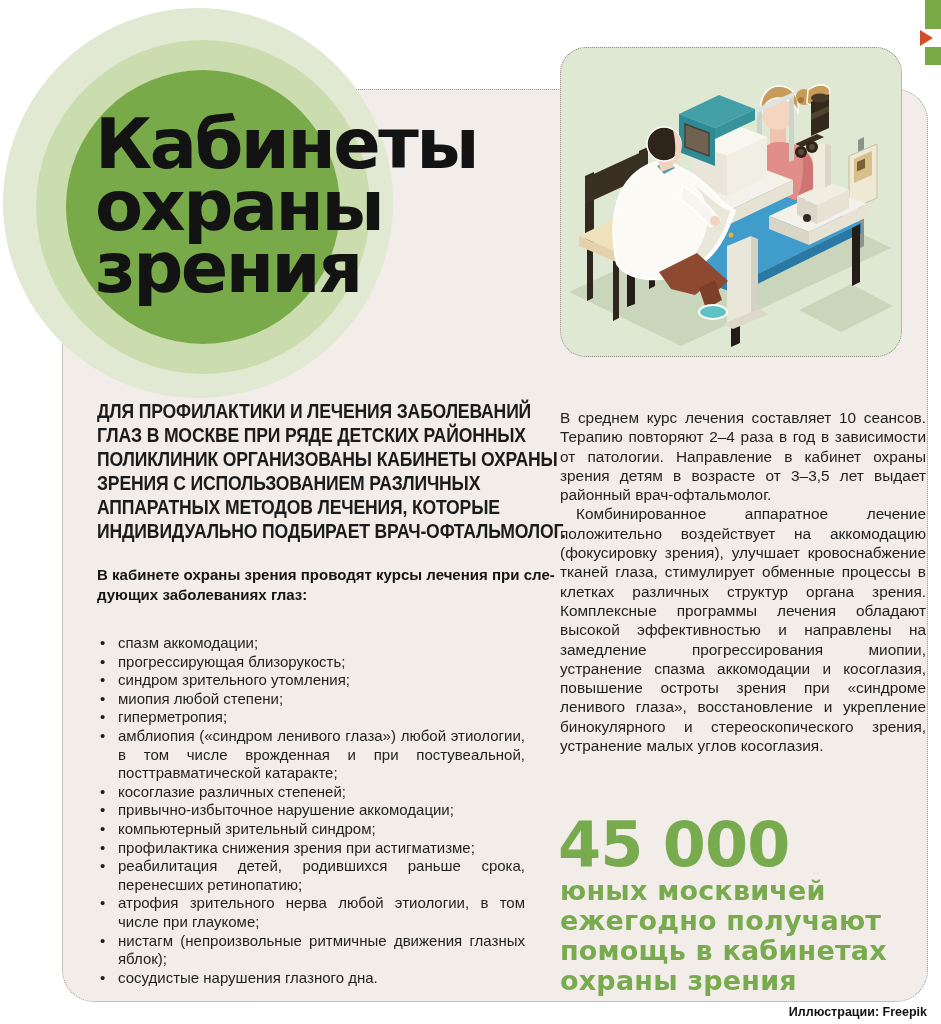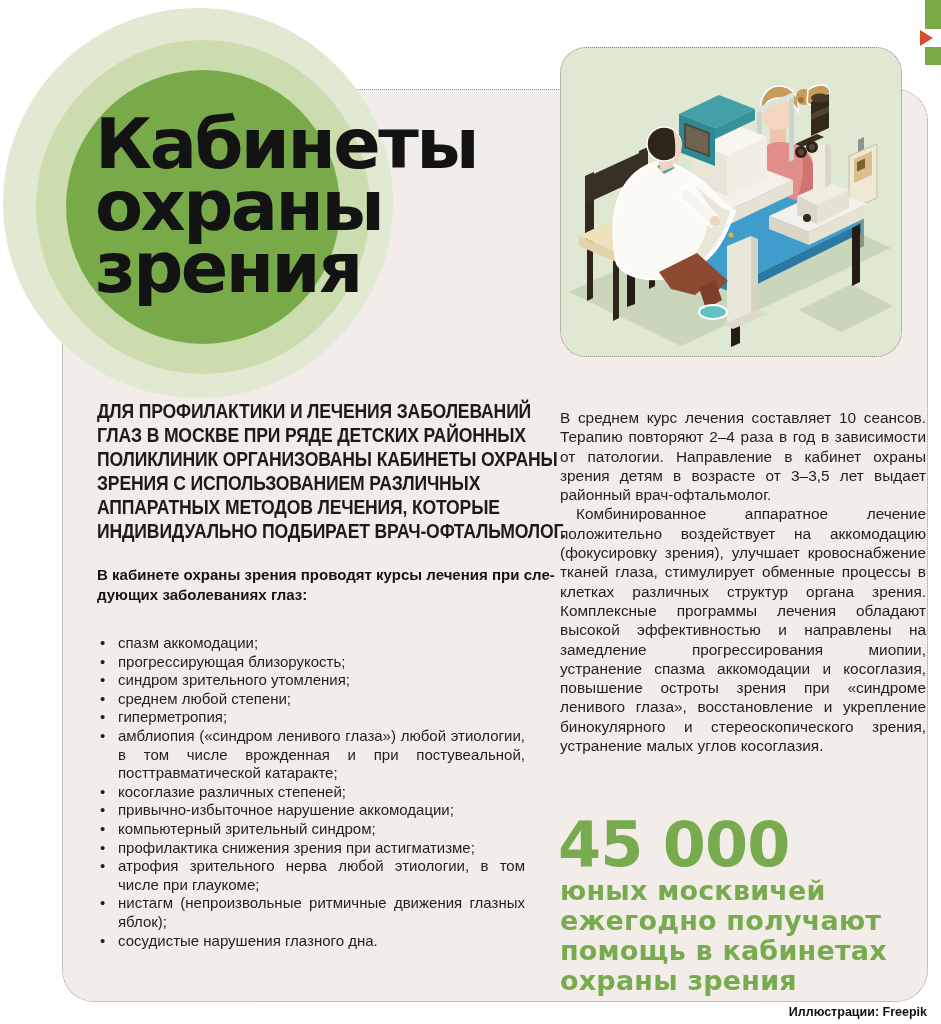--- a/index.html
+++ b/index.html
@@ -211,27 +211,28 @@
       <span class="i-line">ИНДИВИДУАЛЬНО ПОДБИРАЕТ ВРАЧ-ОФТАЛЬМОЛОГ.</span>
     </div>
     <div class="list-heading">
       <span class="h-line">В кабинете охраны зрения проводят курсы лечения при сле-</span>
       <span class="h-line">дующих заболеваниях глаз:</span>
     </div>
     <ul class="conditions">
       <li>спазм аккомодации;</li>
       <li>прогрессирующая близорукость;</li>
       <li>синдром зрительного утомления;</li>
-      <li>среднем любой степени;</li>
+      <li>миопия любой степени;</li>
       <li>гиперметропия;</li>
       <li>амблиопия («синдром ленивого глаза») любой этиологии, в том числе врожденная и при постувеальной, посттравматической катаракте;</li>
       <li>косоглазие различных степеней;</li>
       <li>привычно-избыточное нарушение аккомодации;</li>
       <li>компьютерный зрительный синдром;</li>
       <li>профилактика снижения зрения при астигматизме;</li>
+      <li>реабилитация детей, родившихся раньше срока, перенесших ретинопатию;</li>
       <li>атрофия зрительного нерва любой этиологии, в том числе при глаукоме;</li>
       <li>нистагм (непроизвольные ритмичные движения глазных яблок);</li>
       <li>сосудистые нарушения глазного дна.</li>
     </ul>
   </section>
 
   <section class="right-col">
     <p>В среднем курс лечения составляет 10 сеансов. Терапию повторяют 2–4 раза в год в зависимости от патологии. Направление в кабинет охраны зрения детям в возрасте от 3–3,5 лет выдает районный врач-офтальмолог.</p>
     <p class="ind">Комбинированное аппаратное лечение положительно воздействует на аккомодацию (фокусировку зрения), улучшает кровоснабжение тканей глаза, стимулирует обменные процессы в клетках различных структур органа зрения. Комплексные программы лечения обладают высокой эффективностью и направлены на замедление прогрессирования миопии, устранение спазма аккомодации и косоглазия, повышение остроты зрения при «синдроме ленивого глаза», восстановление и укрепление бинокулярного и стереоскопического зрения, устранение малых углов косоглазия.</p>
   </section>

